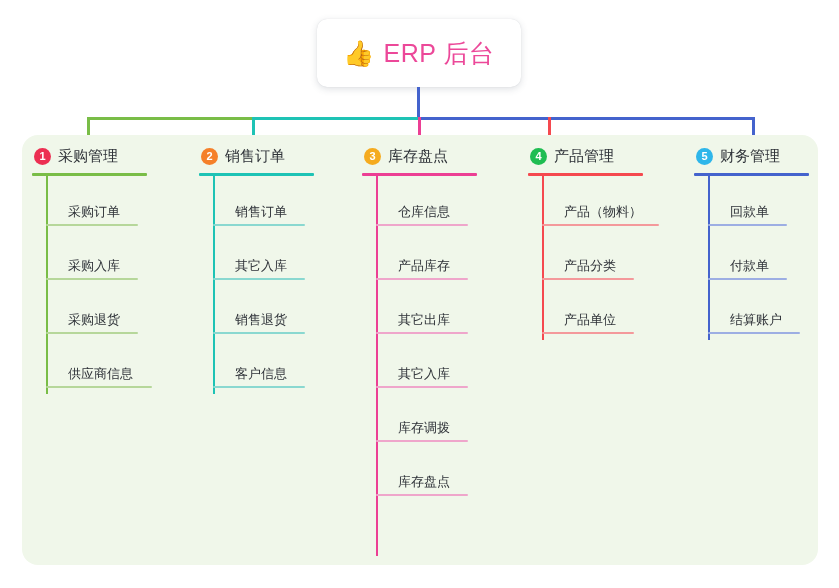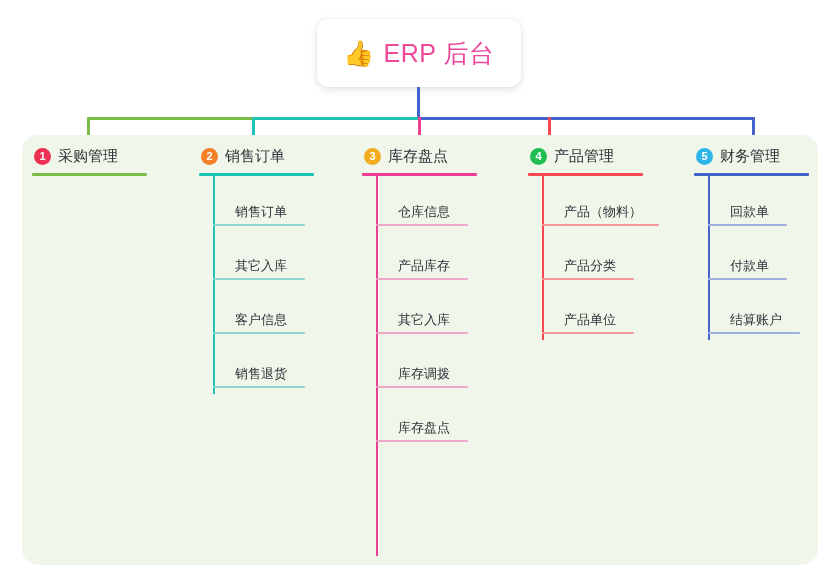--- a/index.html
+++ b/index.html
@@ -154,43 +154,62 @@
 
   <div id="panel"></div>
 
   <div id="columns-layer">
       <div class="column" style="left: 32px;">
         <div class="col-head">
           <div class="badge" style="background: rgb(236, 47, 82);">1</div>
           <div class="col-title">采购管理</div>
         </div>
         <div class="head-rule" style="width: 115px; background: rgb(121, 189, 71);"></div>
+        <div class="items">
+          <div class="spine" style="height: 218px; background: rgb(121, 189, 71);"></div>
+          <div class="leaf">
+            <div class="leaf-label">采购订单</div>
+            <div class="leaf-rule" style="width: 92px; background: rgb(182, 215, 154);"></div>
+          </div>
+          <div class="leaf">
+            <div class="leaf-label">采购入库</div>
+            <div class="leaf-rule" style="width: 92px; background: rgb(182, 215, 154);"></div>
+          </div>
+          <div class="leaf">
+            <div class="leaf-label">采购退货</div>
+            <div class="leaf-rule" style="width: 92px; background: rgb(182, 215, 154);"></div>
+          </div>
+          <div class="leaf">
+            <div class="leaf-label">供应商信息</div>
+            <div class="leaf-rule" style="width: 106px; background: rgb(182, 215, 154);"></div>
+          </div>
+        </div>
       </div>
       <div class="column" style="left: 199px;">
         <div class="col-head">
           <div class="badge" style="background: rgb(245, 128, 42);">2</div>
           <div class="col-title">销售订单</div>
         </div>
         <div class="head-rule" style="width: 115px; background: rgb(30, 195, 181);"></div>
         <div class="items">
           <div class="spine" style="height: 218px; background: rgb(30, 195, 181);"></div>
           <div class="leaf">
             <div class="leaf-label">销售订单</div>
             <div class="leaf-rule" style="width: 92px; background: rgb(138, 216, 208);"></div>
           </div>
           <div class="leaf">
             <div class="leaf-label">其它入库</div>
             <div class="leaf-rule" style="width: 92px; background: rgb(138, 216, 208);"></div>
           </div>
           <div class="leaf">
+            <div class="leaf-label">销售退货</div>
+            <div class="leaf-rule" style="width: 92px; background: rgb(138, 216, 208);"></div>
+          </div>
+          <div class="leaf">
             <div class="leaf-label">客户信息</div>
-            <div class="leaf-rule" style="width: 92px; background: rgb(138, 216, 208);"></div>
-          </div>
-          <div class="leaf">
-            <div class="leaf-label">销售退货</div>
             <div class="leaf-rule" style="width: 92px; background: rgb(138, 216, 208);"></div>
           </div>
         </div>
       </div>
       <div class="column" style="left: 362px;">
         <div class="col-head">
           <div class="badge" style="background: rgb(245, 171, 31);">3</div>
           <div class="col-title">库存盘点</div>
         </div>
         <div class="head-rule" style="width: 115px; background: rgb(236, 63, 148);"></div>
@@ -198,20 +217,24 @@
           <div class="spine" style="height: 380px; background: rgb(236, 63, 148);"></div>
           <div class="leaf">
             <div class="leaf-label">仓库信息</div>
             <div class="leaf-rule" style="width: 92px; background: rgb(239, 166, 203);"></div>
           </div>
           <div class="leaf">
             <div class="leaf-label">产品库存</div>
             <div class="leaf-rule" style="width: 92px; background: rgb(239, 166, 203);"></div>
           </div>
           <div class="leaf">
+            <div class="leaf-label">其它出库</div>
+            <div class="leaf-rule" style="width: 92px; background: rgb(239, 166, 203);"></div>
+          </div>
+          <div class="leaf">
             <div class="leaf-label">其它入库</div>
             <div class="leaf-rule" style="width: 92px; background: rgb(239, 166, 203);"></div>
           </div>
           <div class="leaf">
             <div class="leaf-label">库存调拨</div>
             <div class="leaf-rule" style="width: 92px; background: rgb(239, 166, 203);"></div>
           </div>
           <div class="leaf">
             <div class="leaf-label">库存盘点</div>
             <div class="leaf-rule" style="width: 92px; background: rgb(239, 166, 203);"></div>

